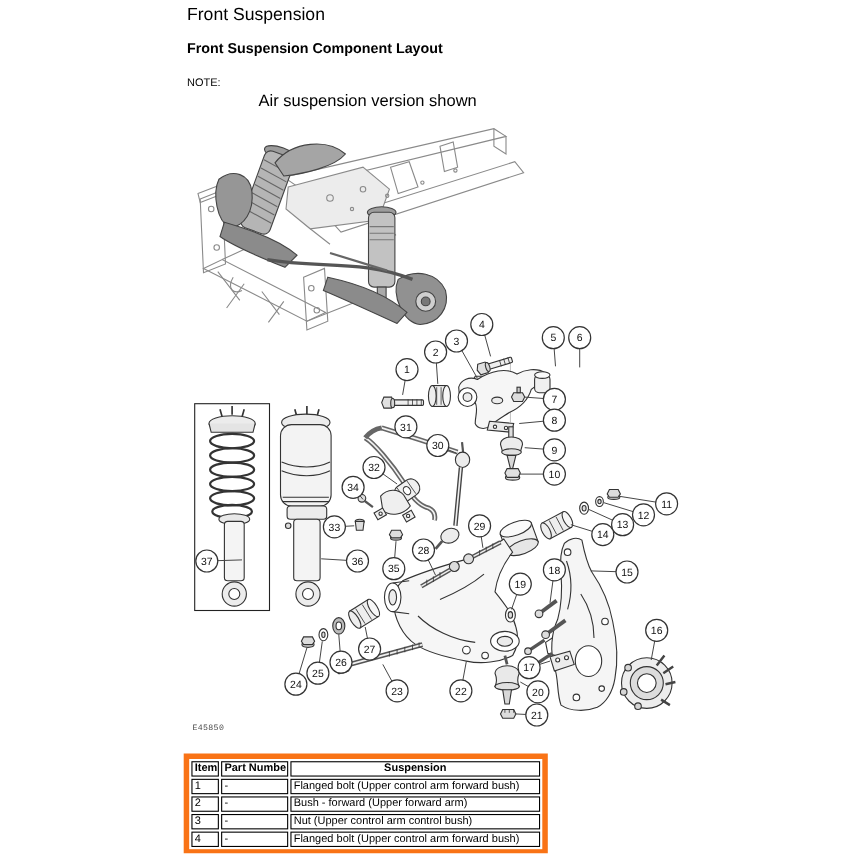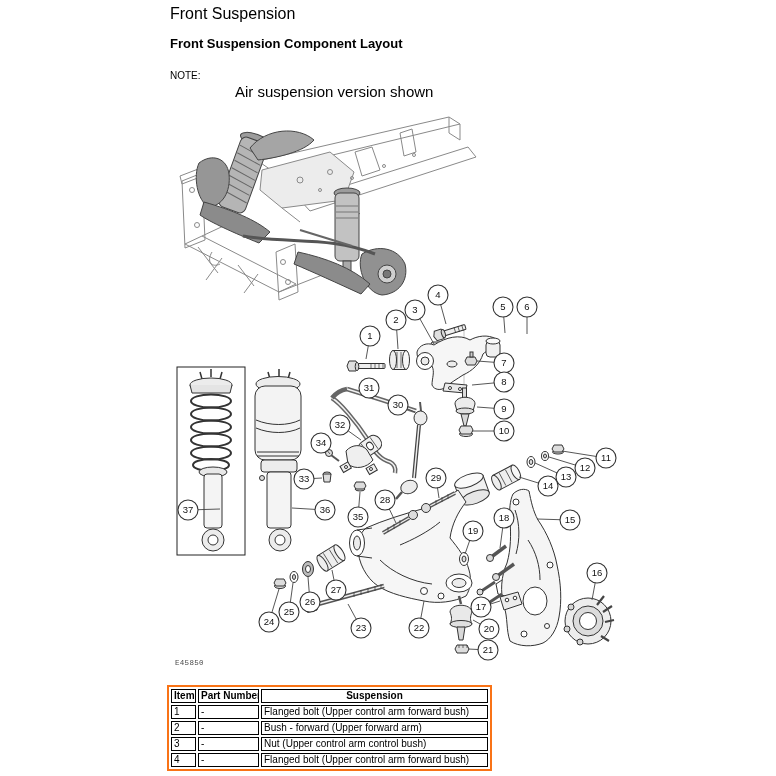--- a/index.html
+++ b/index.html
@@ -7,21 +7,21 @@
         font-family:"Liberation Sans",sans-serif;color:#000;}
   .abs{position:absolute;}
   #title{left:170px;top:5px;font-size:16px;font-weight:normal;}
   #subtitle{left:170px;top:36px;font-size:13px;font-weight:bold;text-align:right;}
   #note-label{left:170px;top:70px;font-size:10px;font-weight:normal;}
   #note-text{left:199px;top:83px;font-size:15px;margin-left:36px;}
   #figure-code{left:175px;top:659px;font-size:7.5px;color:#4a4a4a;letter-spacing:.3px;font-family:Liberation Mono, monospace;}
   #diagram-svg{left:0;top:0;}
   
   #parts-table{left:167px;top:685px;border-collapse:separate;border-spacing:2px;
-      border:2px solid #f97316;table-layout:fixed;width:323px;}
+      border:5px solid #f97316;table-layout:fixed;width:323px;}
   #parts-table th,#parts-table td{border:1px solid #000;font-size:10px;line-height:12px;
       height:12px;padding:0 2px;overflow:hidden;white-space:nowrap;}
   #parts-table th{font-weight:bold;text-align:center;}
   #parts-table td{text-align:left;}
   
   .sketch{stroke:#8a8a8a;stroke-width:1;fill:none;}
   .part{stroke:#333;stroke-width:1;}
   .leader{stroke:#444;stroke-width:.9;}
   .callout-circle{fill:#fff;stroke:#333;stroke-width:1.1;}
   .callout-num{font-family:"Liberation Sans",sans-serif;font-size:9.5px;text-anchor:middle;fill:#111;}

